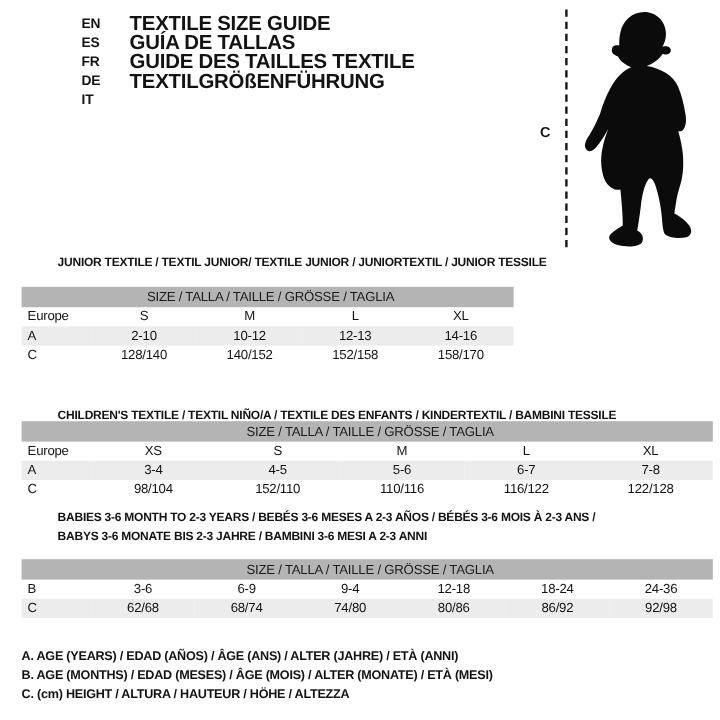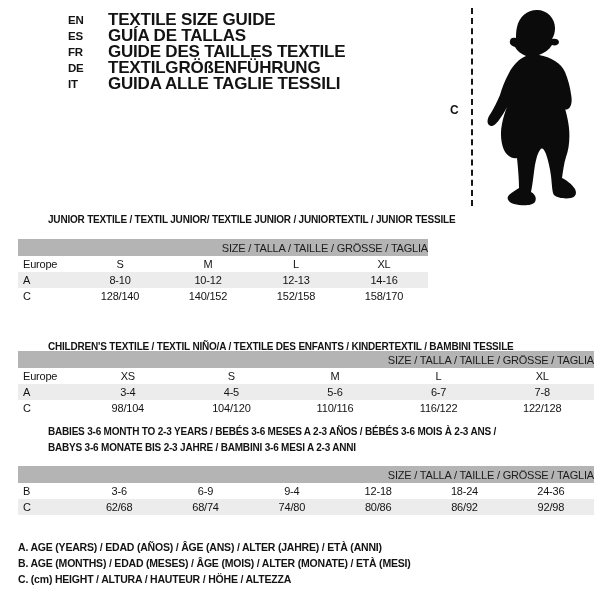--- a/index.html
+++ b/index.html
@@ -19,21 +19,21 @@
   .figure-svg{position:absolute;left:484px;top:8px;}
 
   
   .section-title{position:absolute;left:18px;font-weight:bold;font-size:10px;
                  letter-spacing:-0.2px;white-space:nowrap;margin-left:30px;}
 
   
   .size-table{position:absolute;left:18px;border-collapse:collapse;table-layout:fixed;
               font-size:11px;letter-spacing:-0.2px;}
   .size-table td{height:16px;text-align:center;padding:0;white-space:nowrap;}
-  .size-table tr.bar td{background:#b4b4b4;text-align:right;padding-left:5px;height:17px;
+  .size-table tr.bar td{background:#b4b4b4;text-align:center;padding-left:5px;height:17px;
                         color:#1c1c1c;}
   .size-table td.rowlabel{text-align:left;padding-left:5px;}
   .size-table tr.alt td{background:#ececec;}
 
   
   .footnotes{position:absolute;left:18px;top:539px;}
   .footnote{height:16px;line-height:16px;font-weight:bold;font-size:10.5px;
             letter-spacing:-0.2px;white-space:nowrap;}
 </style>
 </head>
@@ -53,21 +53,20 @@
     <div class="lang-row">
       <span class="lang-code">FR</span>
       <span class="lang-label">GUIDE DES TAILLES TEXTILE</span>
     </div>
     <div class="lang-row">
       <span class="lang-code">DE</span>
       <span class="lang-label">TEXTILGRÖßENFÜHRUNG</span>
     </div>
     <div class="lang-row">
       <span class="lang-code">IT</span>
-      <span class="lang-label">GUIDA ALLE TAGLIE TESSILI</span>
     </div>
   </div>
 
   <div class="dash-line"></div>
   <span class="c-label">C</span>
   <svg class="figure-svg" width="112" height="200" viewBox="0 0 112 200" aria-hidden="true">
     <path fill="#0b0b0b" d="
       M53 2
       C63 2 71 10 71 20
       C71 24 70 28 68 31
@@ -126,21 +125,21 @@
     </tr>
     <tr>
       <td class="rowlabel">Europe</td>
       <td>S</td>
       <td>M</td>
       <td>L</td>
       <td>XL</td>
     </tr>
     <tr class="alt">
       <td class="rowlabel">A</td>
-      <td>8-10</td>
+      <td>2-10</td>
       <td>10-12</td>
       <td>12-13</td>
       <td>14-16</td>
     </tr>
     <tr>
       <td class="rowlabel">C</td>
       <td>128/140</td>
       <td>140/152</td>
       <td>152/158</td>
       <td>158/170</td>
@@ -174,21 +173,21 @@
       <td class="rowlabel">A</td>
       <td>3-4</td>
       <td>4-5</td>
       <td>5-6</td>
       <td>6-7</td>
       <td>7-8</td>
     </tr>
     <tr>
       <td class="rowlabel">C</td>
       <td>98/104</td>
-      <td>104/120</td>
+      <td>152/110</td>
       <td>110/116</td>
       <td>116/122</td>
       <td>122/128</td>
     </tr>
   </tbody>
     </table>
 
   <div class="section-title" style="top:426px">BABIES 3-6 MONTH TO 2-3 YEARS / BEBÉS 3-6 MESES A 2-3 AÑOS / BÉBÉS 3-6 MOIS À 2-3 ANS /</div>
   <div class="section-title" style="top:442px">BABYS 3-6 MONATE BIS 2-3 JAHRE / BAMBINI 3-6 MESI A 2-3 ANNI</div>
   <table class="size-table" style="top:466px;width:576px">

